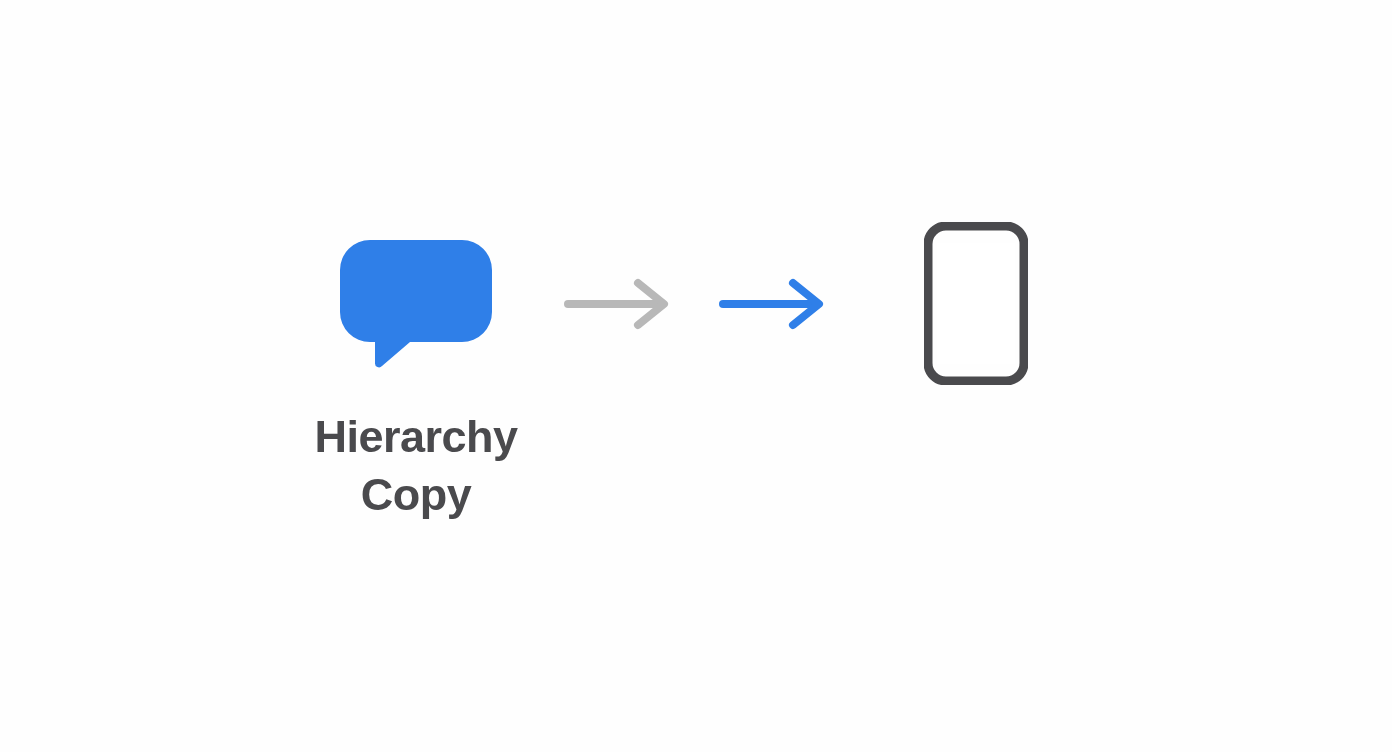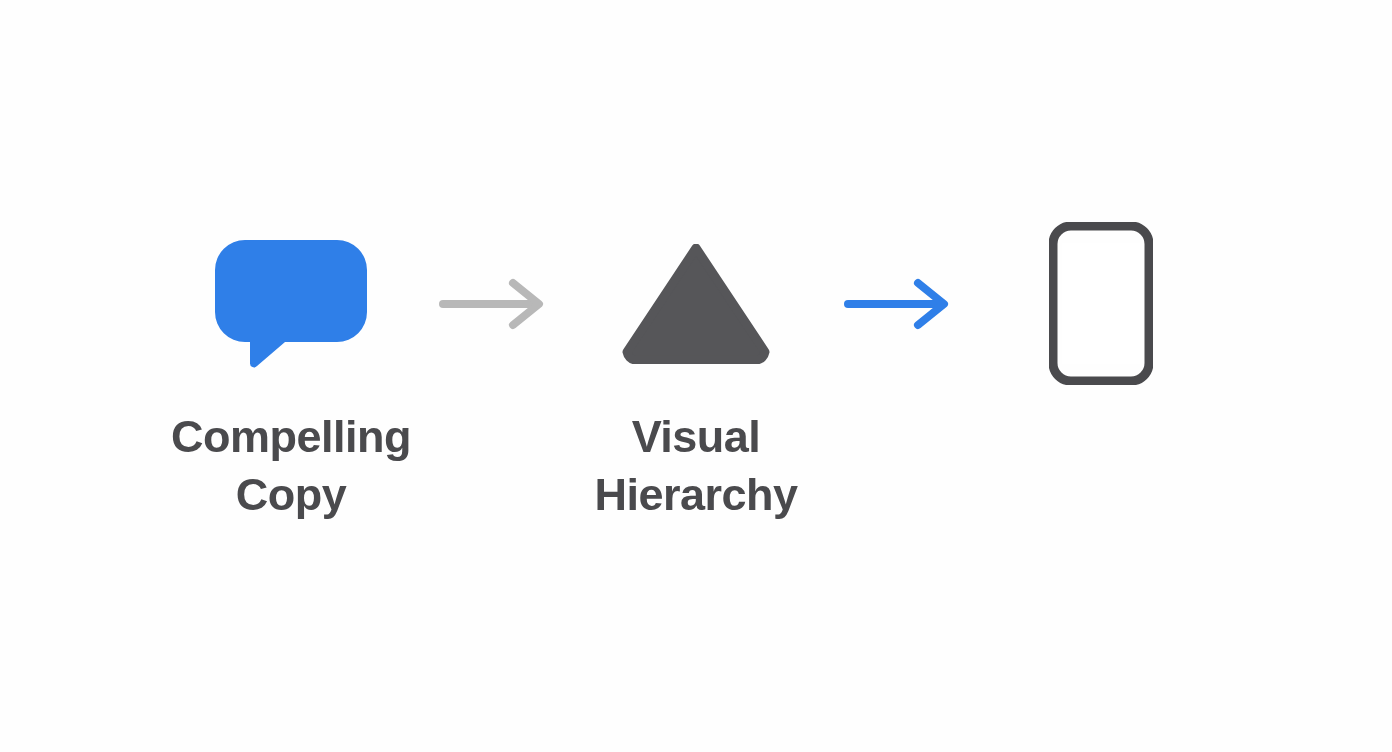--- a/index.html
+++ b/index.html
@@ -83,38 +83,30 @@
   <div class="flow">
 
     <div class="step step-1">
       <div class="icon-box">
         <svg width="152" height="128" viewBox="0 0 152 128">
           <path d="M30 0 H122 A30 30 0 0 1 152 30 V72 A30 30 0 0 1 122 102
                    H70 L42 126 A4 4 0 0 1 35 123 V102 H30 A30 30 0 0 1 0 72
                    V30 A30 30 0 0 1 30 0 Z" fill="#2f7fe8"></path>
         </svg>
       </div>
-      <div class="step-label">Compelling Copy</div>
+      <div class="step-label">Hierarchy Copy</div>
     </div>
 
     <div class="connector">
       <svg width="110" height="62" viewBox="0 0 110 62">
         <line x1="4" y1="31" x2="94" y2="31" stroke="#b8b8b8" stroke-width="8" stroke-linecap="round"></line>
         <polyline points="74,10 100,31 74,52" fill="none" stroke="#b8b8b8" stroke-width="8" stroke-linecap="round" stroke-linejoin="round"></polyline>
       </svg>
     </div>
 
-    <div class="step step-2">
-      <div class="icon-box">
-        <svg width="148" height="120" viewBox="0 0 148 120">
-          <path d="M74 4 L143 108 A10 10 0 0 1 135 116 H13 A10 10 0 0 1 5 108 Z" fill="#565659" stroke="#565659" stroke-width="9" stroke-linejoin="round"></path>
-        </svg>
-      </div>
-      <div class="step-label">Visual Hierarchy</div>
-    </div>
 
     <div class="connector">
       <svg width="110" height="62" viewBox="0 0 110 62">
         <line x1="4" y1="31" x2="94" y2="31" stroke="#2f7fe8" stroke-width="8" stroke-linecap="round"></line>
         <polyline points="74,10 100,31 74,52" fill="none" stroke="#2f7fe8" stroke-width="8" stroke-linecap="round" stroke-linejoin="round"></polyline>
       </svg>
     </div>
 
     <div class="step step-3">
       <div class="icon-box">

